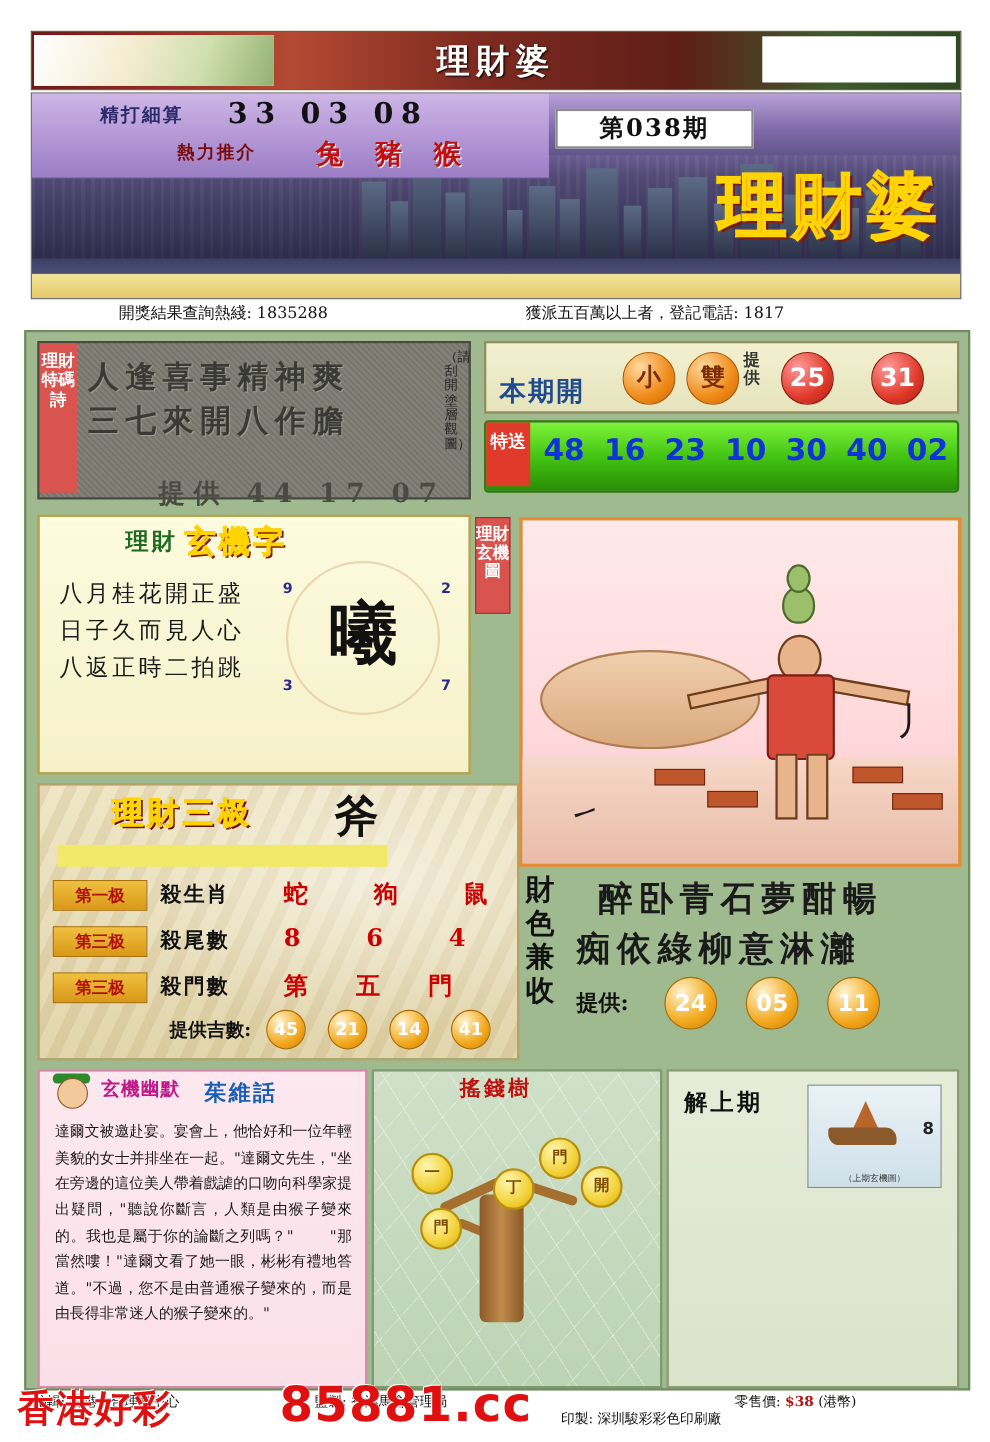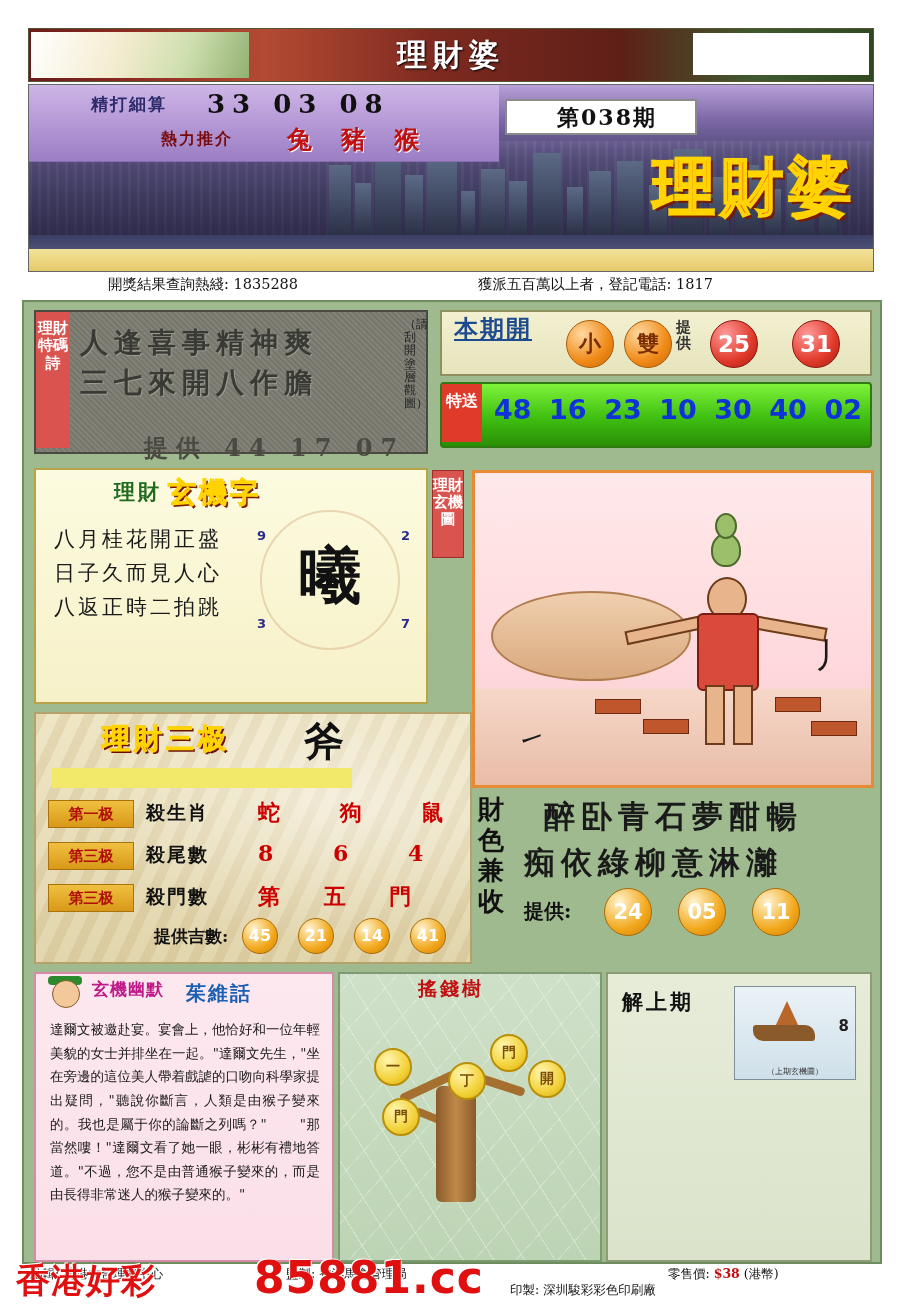--- a/index.html
+++ b/index.html
@@ -58,21 +58,20 @@
   .jd-num{position:absolute;left:178px;top:4px;font-size:26px;font-weight:bold;color:#111;letter-spacing:7px;
      font-family:"DejaVu Serif","Liberation Serif",serif;}
   .rl{position:absolute;left:132px;top:44px;font-size:16px;font-weight:bold;color:#7a0a0a;letter-spacing:2px;
      font-family:"DejaVu Serif","Liberation Serif",serif;}
   .rl-zodiac{position:absolute;left:258px;top:38px;font-size:25px;font-weight:bold;color:#c01010;letter-spacing:10px;
      font-family:"DejaVu Serif","Liberation Serif",serif;text-shadow:1px 1px 0 #fff;}
   .issue{
     position:absolute;left:476px;top:14px;width:176px;height:32px;background:#fff;border:2px solid #8a8a8a;
     text-align:center;line-height:32px;font-size:22px;font-weight:bold;color:#111;letter-spacing:2px;
     font-family:"DejaVu Serif","Liberation Serif",serif;
-    padding-left:12px;
   }
   .logo-big{
     position:absolute;right:16px;top:60px;font-size:62px;font-weight:bold;letter-spacing:6px;
     font-family:"DejaVu Serif","Liberation Serif",serif;
     color:#e8342a;
     -webkit-text-stroke:2px #ffd400;
     text-shadow:3px 3px 0 #7a1a00, 0 0 2px #ffd400;
   }
   .banner .bottomstrip{position:absolute;left:0;right:0;bottom:0;height:22px;background:linear-gradient(180deg,#f3e39a,#e4c96a);}
   
@@ -112,22 +111,22 @@
   }
   .poem .vside{
     position:absolute;right:2px;top:6px;width:20px;font-size:12px;color:#222;line-height:1.1;
     font-family:"DejaVu Serif","Liberation Serif",serif;
   }
   
   .result{
     position:absolute;left:440px;top:310px;width:428px;height:62px;
     background:linear-gradient(180deg,#f2f0cf,#e6e4bd);border:2px solid #8f8f5f;
   }
-  .result .lbl{position:absolute;left:12px;top:1px;font-size:24px;font-weight:bold;color:#1e4b8f;
-    font-family:"DejaVu Serif","Liberation Serif",serif;letter-spacing:2px;text-decoration:underline;}
+  .result .lbl{position:absolute;left:12px;top:28px;font-size:24px;font-weight:bold;color:#1e4b8f;
+    font-family:"DejaVu Serif","Liberation Serif",serif;letter-spacing:2px;}
   .ball{
     border-radius:50%;display:inline-block;text-align:center;color:#fff;font-weight:bold;
     font-family:"DejaVu Sans","Liberation Sans",sans-serif;
   }
   .result .b1{position:absolute;left:124px;top:8px;width:46px;height:46px;line-height:46px;font-size:22px;
     background:radial-gradient(circle at 32% 28%,#ffd9a0,#f08a18 60%,#c96a08);border:1px solid #a85c06;color:#7a2e00;}
   .result .b2{position:absolute;left:182px;top:8px;width:46px;height:46px;line-height:46px;font-size:22px;
     background:radial-gradient(circle at 32% 28%,#ffd9a0,#f08a18 60%,#c96a08);border:1px solid #a85c06;color:#7a2e00;}
   .result .tg{position:absolute;left:234px;top:8px;width:26px;font-size:15px;font-weight:bold;color:#333;line-height:1.05;
     font-family:"DejaVu Serif","Liberation Serif",serif;}

